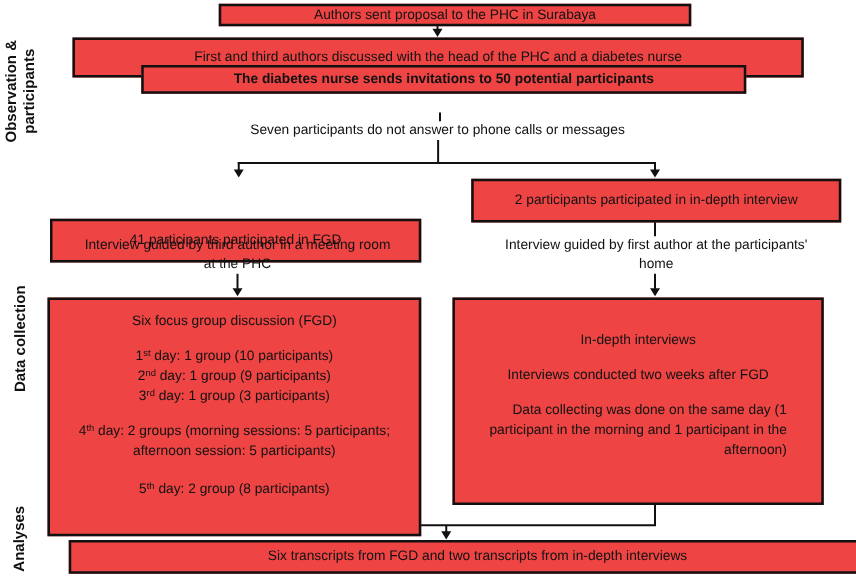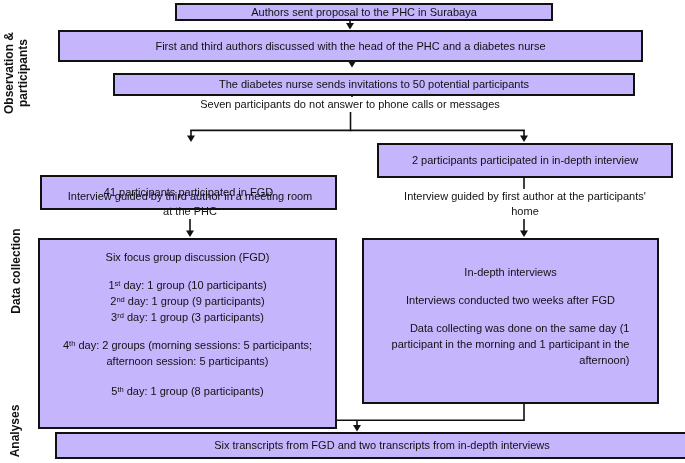--- a/index.html
+++ b/index.html
@@ -7,32 +7,32 @@
     position:relative;
     width:685px;height:463px;
     background:#fff;
     font-family:"Liberation Sans", sans-serif;
     color:#111;
     overflow:hidden;
   }
   .box{
     position:absolute;
     box-sizing:border-box;
-    background:#c4b5fd;
+    background:#ef4444;
     border:2px solid #111;
     display:flex;
     align-items:center;
     justify-content:center;
     text-align:center;
     font-size:11px;
     line-height:13px;
   }
   .b1{left:175px;top:3px;width:378px;height:18px;}
   .b2{left:58px;top:30px;width:585px;height:32px;}
-  .b3{left:113px;top:73px;width:522px;height:23px;border-width:2.5px;}
+  .b3{left:113px;top:52px;width:484px;height:23px;border-width:2.5px;font-weight:bold;}
   .mleft{left:40px;top:143px;width:297px;height:35px;border-width:2.5px;margin-top:32px;}
   .mright{left:377px;top:143px;width:296px;height:35px;border-width:2.5px;text-align:center;}
   .bigleft{left:38px;top:238px;width:299px;height:191px;border-width:2.5px;display:block;}
   .bigright{left:362px;top:238px;width:297px;height:166px;border-width:2.5px;display:block;}
   .bbottom{left:55px;top:432px;width:640px;height:27px;border-width:2.5px;padding-left:14px;}
   .note{
     position:absolute;
     text-align:center;
     font-size:11px;
     line-height:15px;
@@ -131,21 +131,21 @@
 
   <div class="box bigleft">
     <div class="big-inner-l">
       <div>Six focus group discussion (FGD)</div>
       <div class="day-group">
         <div class="day-line"><span>1</span><sup>st</sup><span> day: 1 group (10 participants)</span></div>
         <div class="day-line"><span>2</span><sup>nd</sup><span> day: 1 group (9 participants)</span></div>
         <div class="day-line"><span>3</span><sup>rd</sup><span> day: 1 group (3 participants)</span></div>
       </div>
       <div class="day-line day4"><span>4</span><sup>th</sup><span> day: 2 groups (morning sessions: 5 participants;</span><span class="block">afternoon session: 5 participants)</span></div>
-      <div class="day-line day5"><span>5</span><sup>th</sup><span> day: 1 group (8 participants)</span></div>
+      <div class="day-line day5"><span>5</span><sup>th</sup><span> day: 2 group (8 participants)</span></div>
     </div>
   </div>
 
   <div class="box bigright">
     <div class="big-inner-r">
       <div>In-depth interviews</div>
       <div>Interviews conducted  two weeks after FGD</div>
       <div class="note-inline" style="white-space:pre-line">Data collecting was done on the same day (1
 participant in the morning and 1 participant in the
 afternoon)</div>

